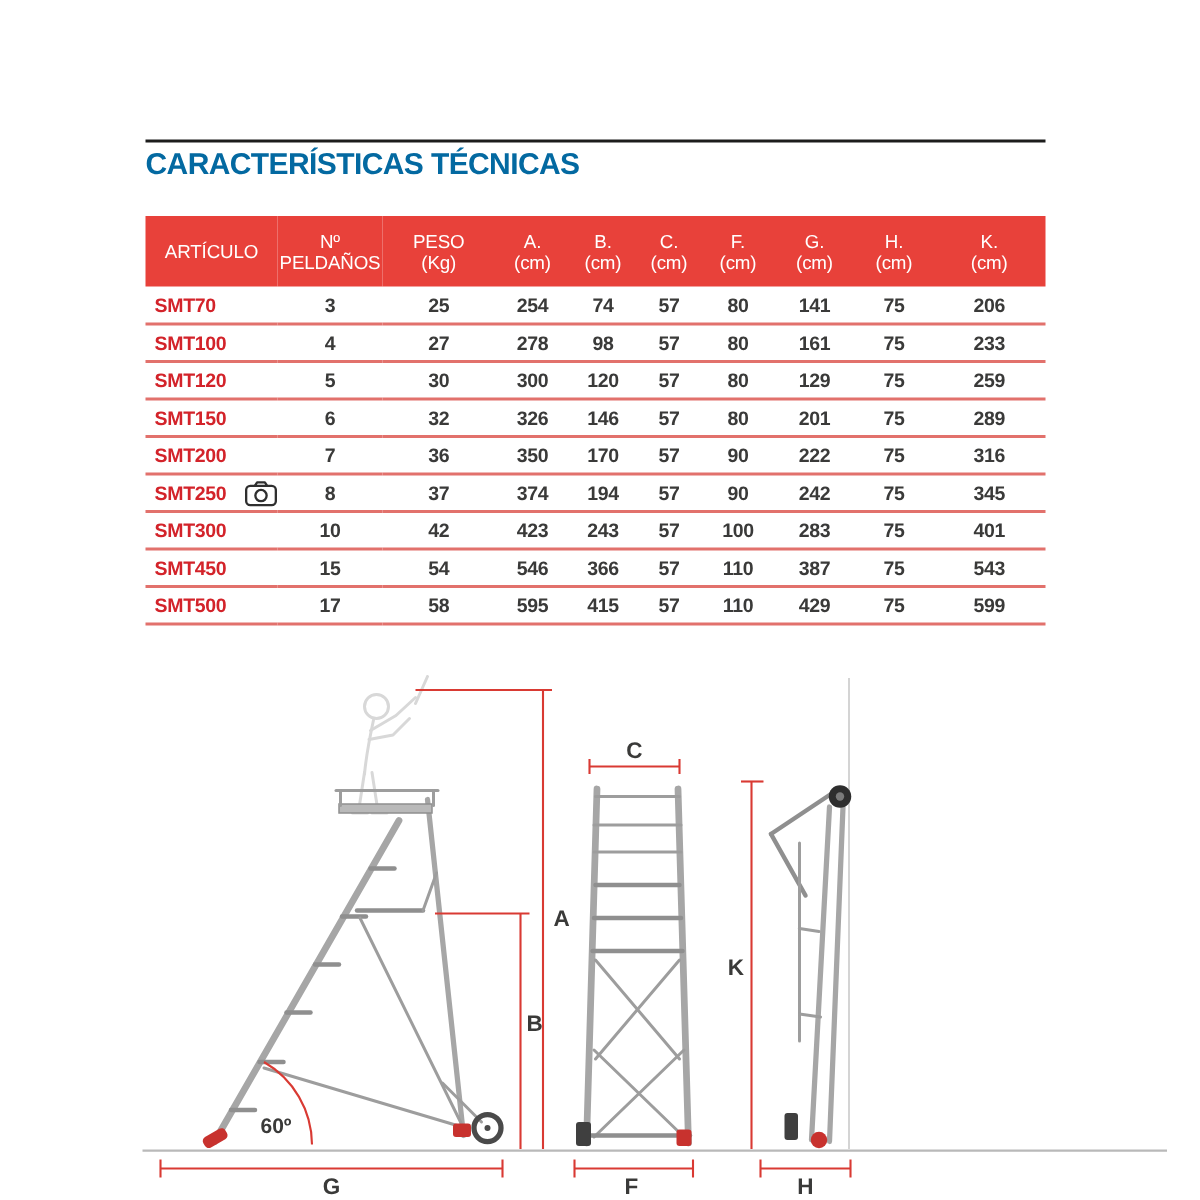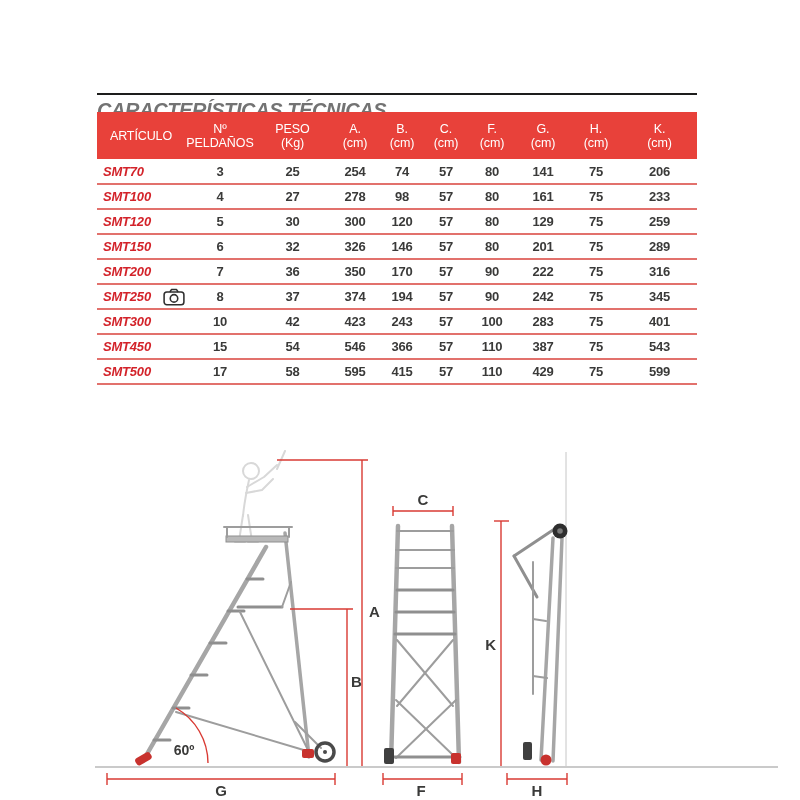--- a/index.html
+++ b/index.html
@@ -1,34 +1,34 @@
 <!DOCTYPE html>
 <html style="--header-bg: #e8413a; --header-text: #ffffff; --article-text: #d3232a; --body-text: #3a3a39; --separator: #e2716c; --dimension-red: #d93a33;"><head>
 <meta charset="utf-8">
 <style>
   html,body{margin:0;padding:0;background:#ffffff;}
   .page{position:relative;width:800px;height:800px;background:#fff;overflow:hidden;
         font-family:"Liberation Sans",sans-serif;color:var(--body-text,#3a3a39);}
 
   .top-rule{position:absolute;left:97px;top:93px;width:600px;height:2px;background:#1d1d1c;}
   .page-title{position:absolute;left:97px;top:99px;margin:0;font-size:20px;line-height:22px;
-              font-weight:700;letter-spacing:-0.4px;color:#737373;font-style:italic;}
-
-  table.specs{position:absolute;left:97px;top:112px;width:600px;border-collapse:collapse;
+              font-weight:700;letter-spacing:-0.4px;color:#0369a1;}
+
+  table.specs{position:absolute;left:97px;top:144px;width:600px;border-collapse:collapse;
               table-layout:fixed;}
   table.specs thead th{background:var(--header-bg,#e8413a);color:var(--header-text,#fff);
               font-weight:400;font-size:12.5px;line-height:14px;height:47px;padding:0;
               vertical-align:middle;text-align:center;letter-spacing:-0.1px;}
   table.specs thead th .hl1{display:block;}
   table.specs thead th .hl2{display:block;}
   table.specs tbody tr{height:25px;border-bottom:2px solid var(--separator,#e2716c);}
   table.specs td{padding:0;font-size:13px;vertical-align:middle;}
   table.specs td.val{text-align:center;font-weight:600;letter-spacing:-0.2px;color:var(--body-text,#3a3a39);}
   table.specs td.article{position:relative;text-align:left;padding-left:6px;font-weight:700;
-              color:var(--article-text,#d3232a);letter-spacing:-0.2px;font-style:italic;}
+              color:var(--article-text,#d3232a);letter-spacing:-0.2px;}
   .camera-icon{position:absolute;right:0px;top:50%;transform:translateY(-50%);width:22px;height:18px;}
 
   .drawings{position:absolute;left:0;top:450px;width:800px;height:350px;}
 
   .dim-line{stroke:var(--dimension-red,#d93a33);stroke-width:1.4;fill:none;}
   .dim-label{fill:#3a3a39;font-family:"Liberation Sans",sans-serif;font-size:15px;font-weight:600;}
   .angle-label{fill:#3a3a39;font-family:"Liberation Sans",sans-serif;font-size:14px;font-weight:600;}
   .rail{stroke:#a6a6a6;stroke-width:4.5;fill:none;stroke-linecap:round;}
   .rail2{stroke:#a6a6a6;stroke-width:3.5;fill:none;stroke-linecap:round;}
   .bar{stroke:#8f8f8f;stroke-width:3;fill:none;stroke-linecap:round;}

